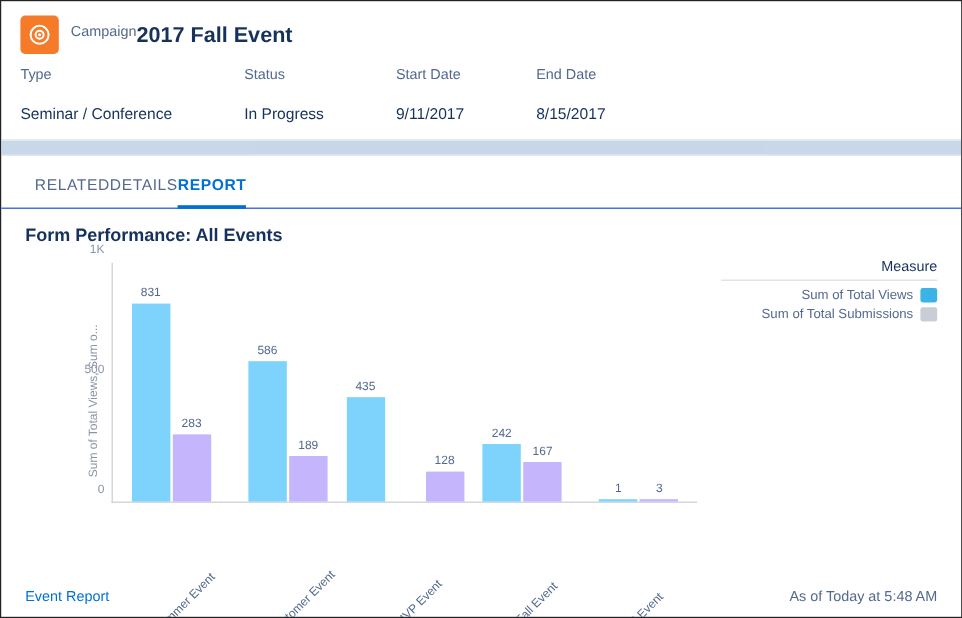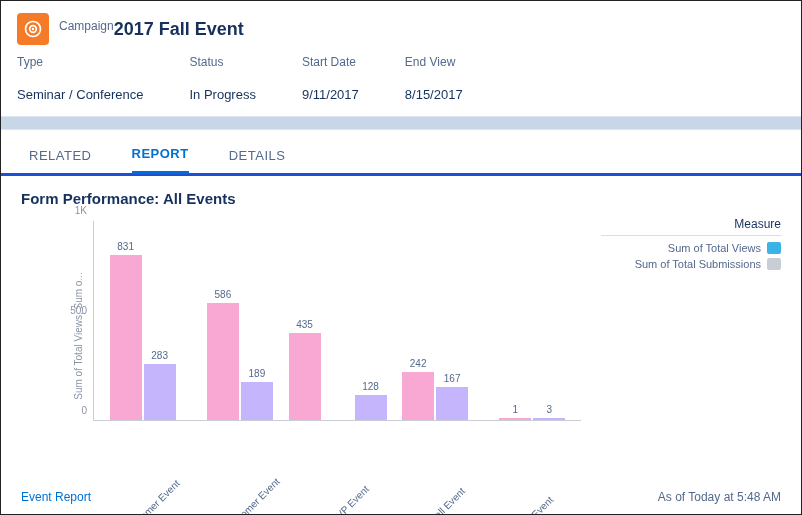--- a/index.html
+++ b/index.html
@@ -3,39 +3,39 @@
 <meta charset="utf-8">
 <style>
 * { box-sizing: border-box; margin: 0; padding: 0; }
 body { font-family: -apple-system, "Helvetica Neue", Arial, sans-serif; background: #fff; width: 802px; height: 515px; overflow: hidden; position: relative; border: 1px solid #222; }
 .header { padding: 12px 16px 10px 16px; display: flex; align-items: center; gap: 10px; }
 .header-icon { width: 32px; height: 32px; background: #f67b28; border-radius: 4px; display: flex; align-items: center; justify-content: center; }
 .header-icon svg { width: 20px; height: 20px; fill: #fff; }
 .header-texts { display: flex; flex-direction: row; justify-content: center; }
 .eyebrow { font-size: 12px; color: #54698d; }
 .page-title { font-size: 18px; font-weight: 700; color: #16325c; }
-.meta-row { display: flex; gap: 46px; padding: 0 28px 14px 16px; }
+.meta-row { display: flex; gap: 60px; padding: 0 28px 14px 16px; }
 .meta-item { display: flex; flex-direction: column; gap: 2px; }
 .meta-label { font-size: 12px; color: #54698d; }
 .meta-value { font-size: 13px; color: #16325c; margin-top: 16px; }
 .blue-band { height: 14px; background: linear-gradient(0deg, #9cb8d6, #9cb8d6); opacity: .55; border-top: 1px solid #c3d4e6; border-bottom: 1px solid #c3d4e6; }
-.tabs { display: flex; gap: 40px; padding: 10px 28px 0 28px; border-bottom: 3px solid #1d4ed8; align-items: flex-end; }
+.tabs { display: flex; padding: 10px 28px 0 28px; border-bottom: 1px solid #1d4ed8; }
 .tab { font-size: 13px; letter-spacing: .5px; color: #54698d; padding: 6px 0 10px 0; cursor: pointer; }
 .tab.active { color: #0070d2; font-weight: 600; border-bottom: 3px solid #0070d2; margin-bottom: -1px; }
 .report-title { font-size: 15px; font-weight: 700; color: #16325c; padding: 14px 20px 4px 20px; }
 .chart-wrap { display: flex; padding: 0 20px; }
 .chart-area { position: relative; width: 560px; height: 250px; }
 .y-axis-label { position: absolute; left: -6px; top: 50%; transform: translateY(-50%) rotate(-90deg); transform-origin: center; font-size: 10px; color: #8a94a6; white-space: nowrap; }
 .y-ticks { position: absolute; left: 40px; top: 10px; bottom: 40px; width: 30px; }
 .y-tick { position: absolute; right: 4px; font-size: 10px; color: #8a94a6; transform: translateY(-50%); }
 .plot { position: absolute; left: 72px; right: 0; top: 10px; bottom: 40px; border-left: 1px solid #c9ced6; border-bottom: 1px solid #c9ced6; }
 .bars { position: absolute; left: 0; right: 0; bottom: 0; top: 0; display: flex; }
 .group { flex: 1; display: flex; align-items: flex-end; justify-content: center; gap: 2px; position: relative; }
 .bar { width: 32px; position: relative; }
-.bar.views { background: #f9a8d4; }
+.bar.views { background: #7dd3fc; }
 .bar.subs { background: #c4b5fd; }
 .bar-label { position: absolute; top: -14px; left: 50%; transform: translateX(-50%); font-size: 10px; color: #54698d; white-space: nowrap; }
 .x-labels { position: absolute; left: 72px; right: 0; bottom: -60px; display: flex; }
 .x-label { flex: 1; text-align: center; font-size: 10px; color: #54698d; transform: rotate(-45deg); transform-origin: top center; white-space: nowrap; }
 .legend { margin-left: 20px; margin-top: 6px; width: 180px; }
 .legend-title { text-align: right; font-size: 12px; color: #16325c; padding-bottom: 4px; border-bottom: 1px solid #d8dde6; margin-bottom: 6px; }
 .legend-item { display: flex; align-items: center; justify-content: flex-end; gap: 6px; font-size: 11px; color: #54698d; margin-bottom: 4px; }
 .swatch { width: 14px; height: 12px; border-radius: 2px; }
 .swatch.views { background: #3bb3e4; }
 .swatch.subs { background: #c9ced6; }
@@ -67,31 +67,31 @@
   </div>
   <div class="meta-item">
     <span class="meta-label">Status</span>
     <span class="meta-value">In Progress</span>
   </div>
   <div class="meta-item">
     <span class="meta-label">Start Date</span>
     <span class="meta-value">9/11/2017</span>
   </div>
   <div class="meta-item">
-    <span class="meta-label">End View</span>
+    <span class="meta-label">End Date</span>
     <span class="meta-value">8/15/2017</span>
   </div>
 </div>
 
 <div class="blue-band"></div>
 
 <div class="tabs">
   <div class="tab">RELATED</div>
+  <div class="tab">DETAILS</div>
   <div class="tab active">REPORT</div>
-  <div class="tab">DETAILS</div>
 </div>
 
 <div class="report-title">Form Performance: All Events</div>
 
 <div class="chart-wrap">
   <div class="chart-area">
     <div class="y-axis-label">Sum of Total Views, Sum o...</div>
     <div class="y-ticks">
       <span class="y-tick" style="bottom:0%">0</span>
       <span class="y-tick" style="bottom:50%">500</span>

